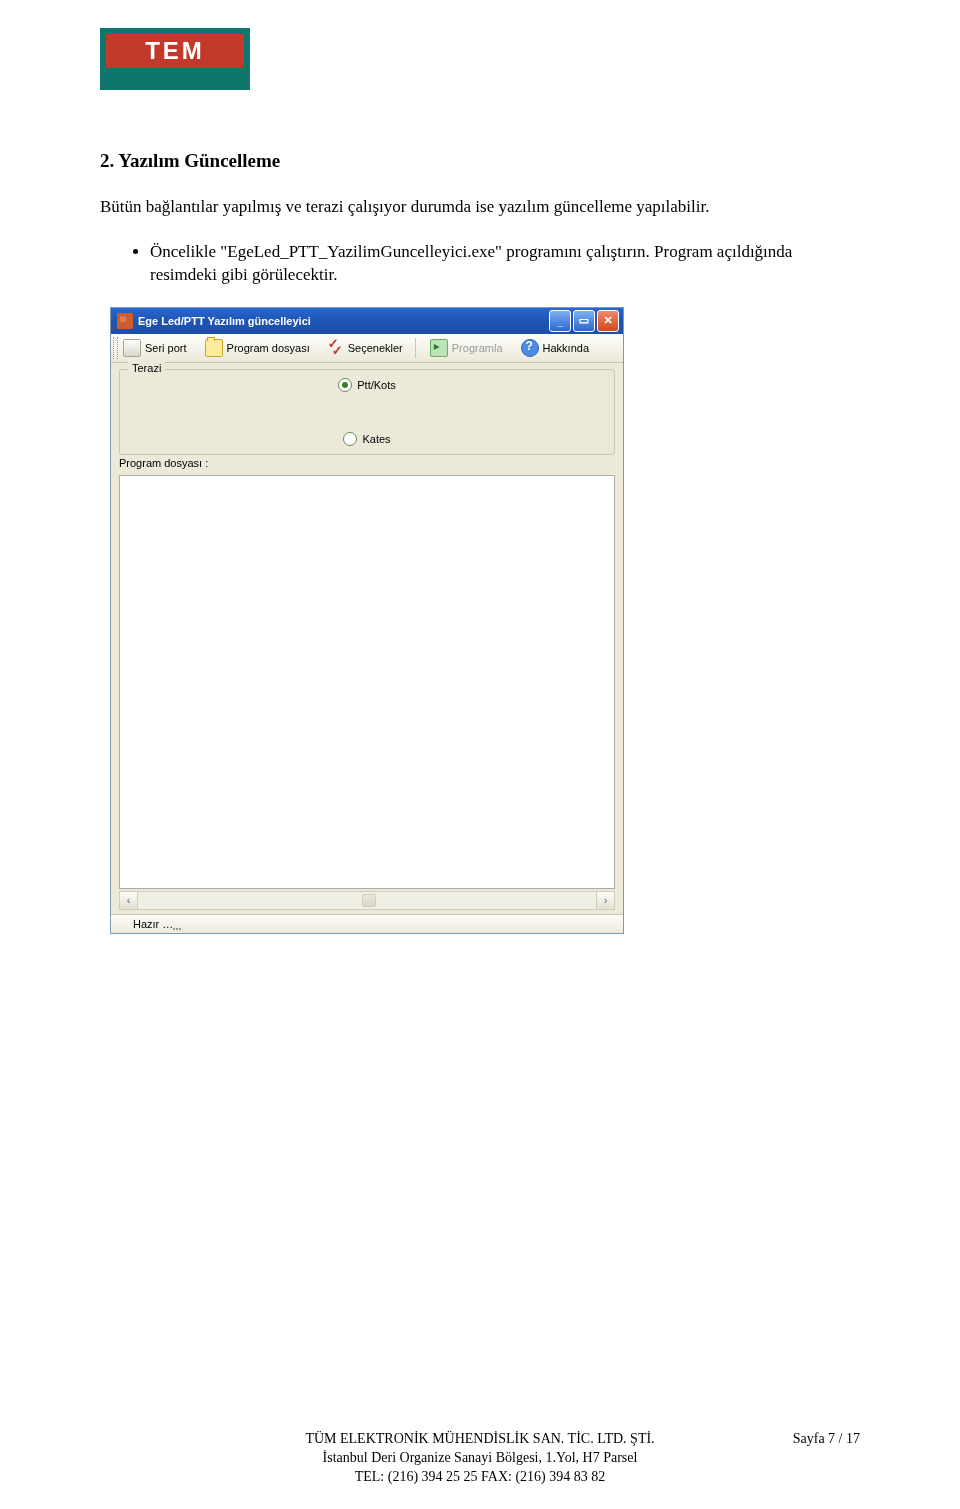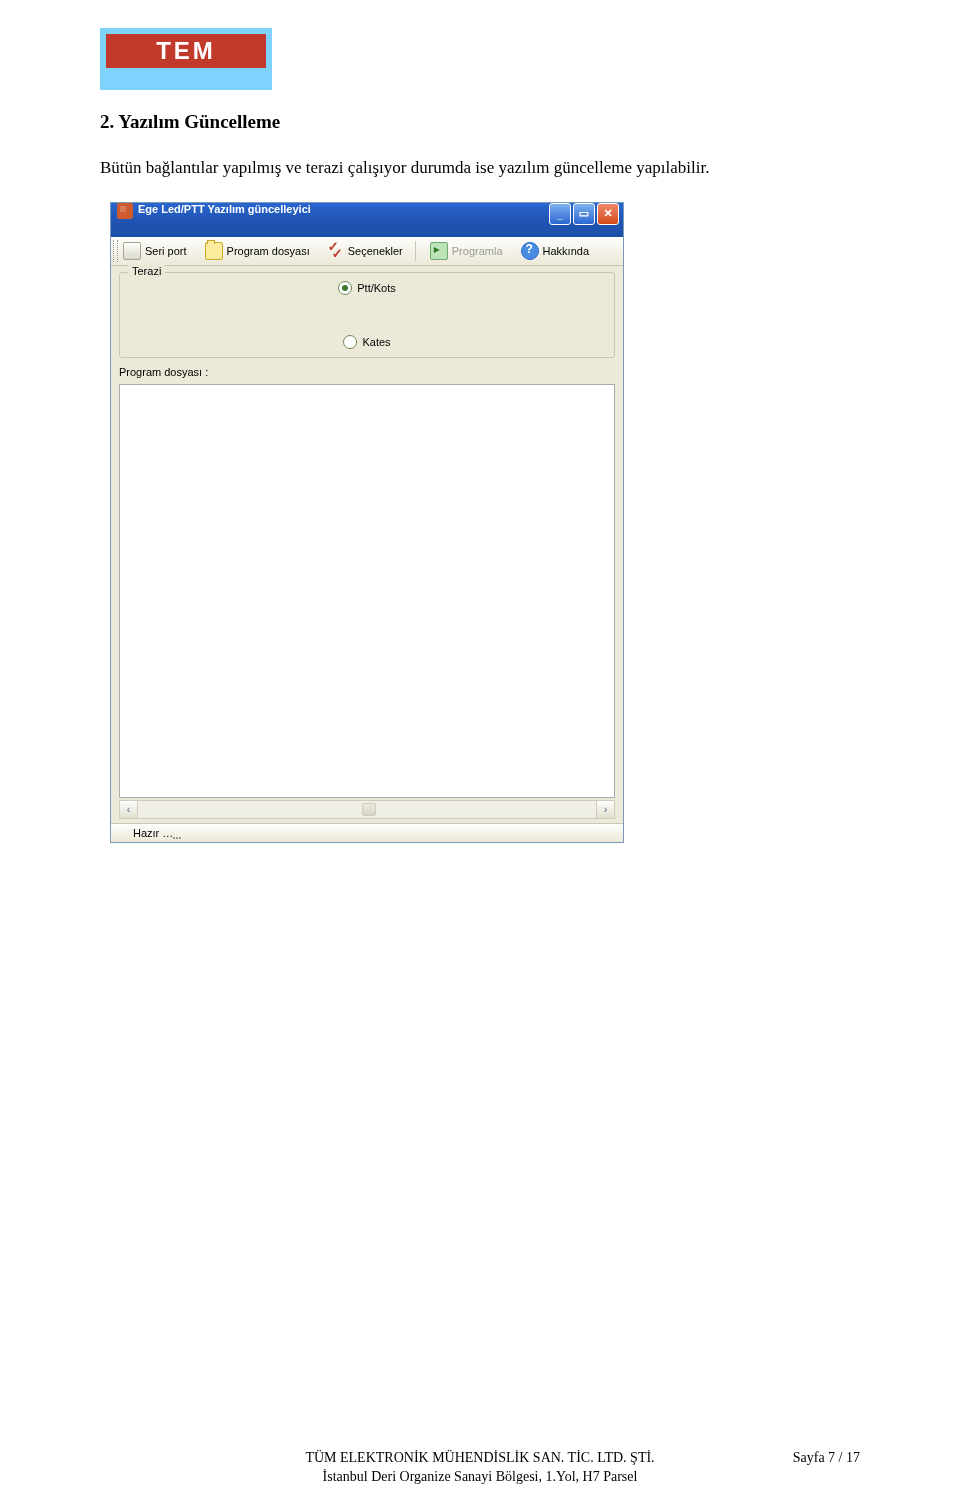--- a/index.html
+++ b/index.html
@@ -11,25 +11,25 @@
     width: 960px;
   }
   .page {
     width: 960px;
     min-height: 1509px;
     position: relative;
     padding: 28px 100px 0 100px;
     box-sizing: border-box;
   }
   .logo {
-    width: 172px;
+    width: 150px;
     height: 62px;
-    background: #7dd3fc;
-    position: relative;
-    margin-bottom: 21px;
+    background: #0f766e;
+    position: relative;
+    margin-bottom: 60px;
   }
   .logo-inner {
     position: absolute;
     top: 6px;
     left: 6px;
     right: 6px;
     height: 34px;
     background: #c0392b;
     display: flex;
     align-items: center;
@@ -63,23 +63,24 @@
   
   .app-window {
     width: 512px;
     margin: 0 0 30px 10px;
     border: 1px solid #7a98b8;
     font-family: Tahoma, Arial, sans-serif;
     font-size: 11px;
     background: #ece9d8;
   }
   .app-titlebar {
-    height: 34px;
+    height: 26px;
     background: linear-gradient(to bottom, #2a66d0 0%, #1f54b4 50%, #1c4fa8 100%);
     display: flex;
+    align-items: center;
     padding: 0 4px 0 6px;
     color: #fff;
     font-weight: bold;
   }
   .app-titlebar .app-icon {
     width: 16px; height: 16px;
     background: #ce5c2e;
     margin-right: 5px;
     border-radius: 2px;
     position: relative;
@@ -134,21 +135,20 @@
   .ic-help::after{content:"?";position:absolute;top:-1px;left:4px;color:#fff;font-weight:bold;font-size:12px;}
   .tb-sep { width:1px; height:20px; background:#c9c6b9; margin:0 2px; }
   .app-body {
     background: #ece9d8;
     padding: 6px 8px 0 8px;
   }
   .fieldset {
     border: 1px solid #c9c6b9;
     border-radius: 3px;
     padding: 8px 10px 8px 10px;
-    margin-bottom: 6px;
     position: relative;
     background: #ece9d8;
   }
   .fieldset .legend {
     position: absolute;
     top: -8px; left: 8px;
     background: #ece9d8;
     padding: 0 4px;
     font-size: 11px;
   }
@@ -217,20 +217,23 @@
 
   <div class="logo">
     <div class="logo-inner">TEM</div>
   </div>
 
   <h2 class="section-title">2. Yazılım Güncelleme</h2>
 
   <p class="body-text">Bütün bağlantılar yapılmış ve terazi  çalışıyor durumda ise yazılım güncelleme yapılabilir.</p>
 
 
+  <ul class="bullets">
+    <li>Öncelikle "EgeLed_PTT_YazilimGuncelleyici.exe" programını çalıştırın. Program açıldığında resimdeki gibi görülecektir.</li>
+  </ul>
 
   <div class="app-window">
     <div class="app-titlebar">
       <span class="app-icon"></span>
       <span class="title">Ege Led/PTT Yazılım güncelleyici</span>
       <span class="winbtn">_</span>
       <span class="winbtn">▭</span>
       <span class="winbtn close">✕</span>
     </div>
     <div class="app-toolbar">
@@ -285,16 +288,17 @@
           <span></span>
           <span></span>
       </span>
     </div>
   </div>
 
 
   <div class="footer">
     <div>TÜM ELEKTRONİK MÜHENDİSLİK SAN. TİC. LTD. ŞTİ.</div>
     <div>İstanbul Deri Organize Sanayi Bölgesi, 1.Yol, H7 Parsel</div>
+    <div>TEL: (216) 394 25 25 FAX: (216) 394 83 82</div>
     <div class="right">Sayfa 7 / 17</div>
   </div>
 
 </div>
 
 </body></html>

